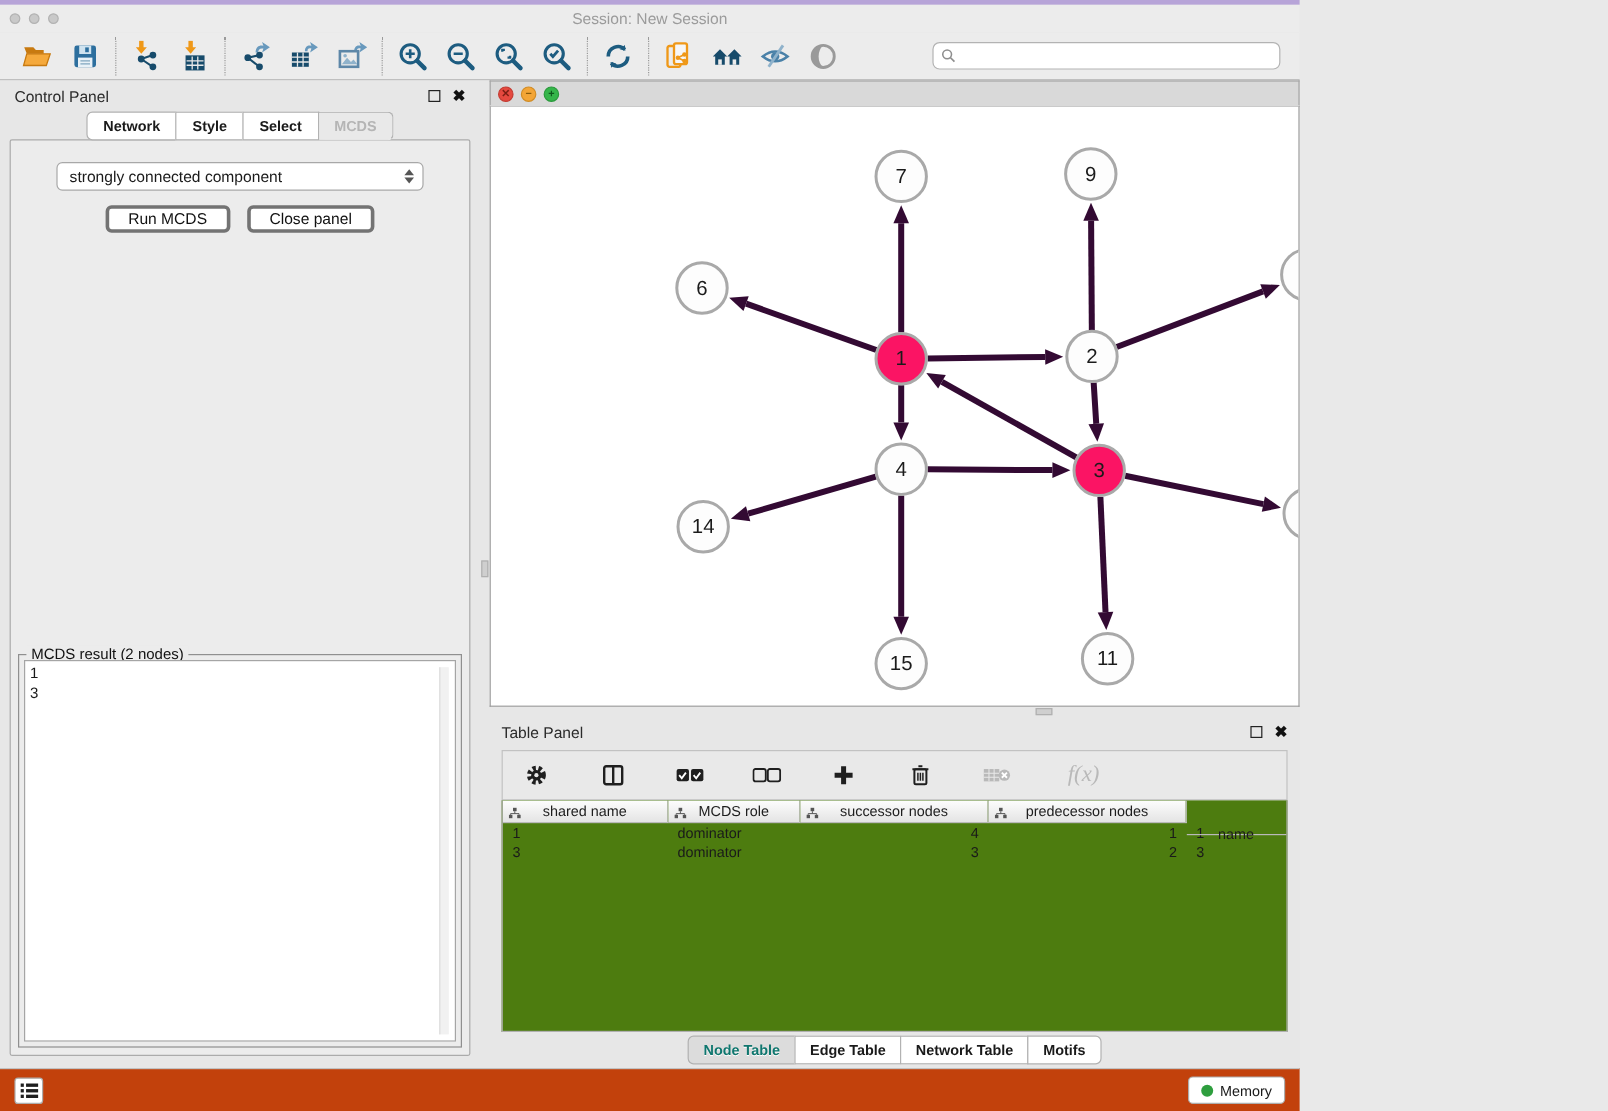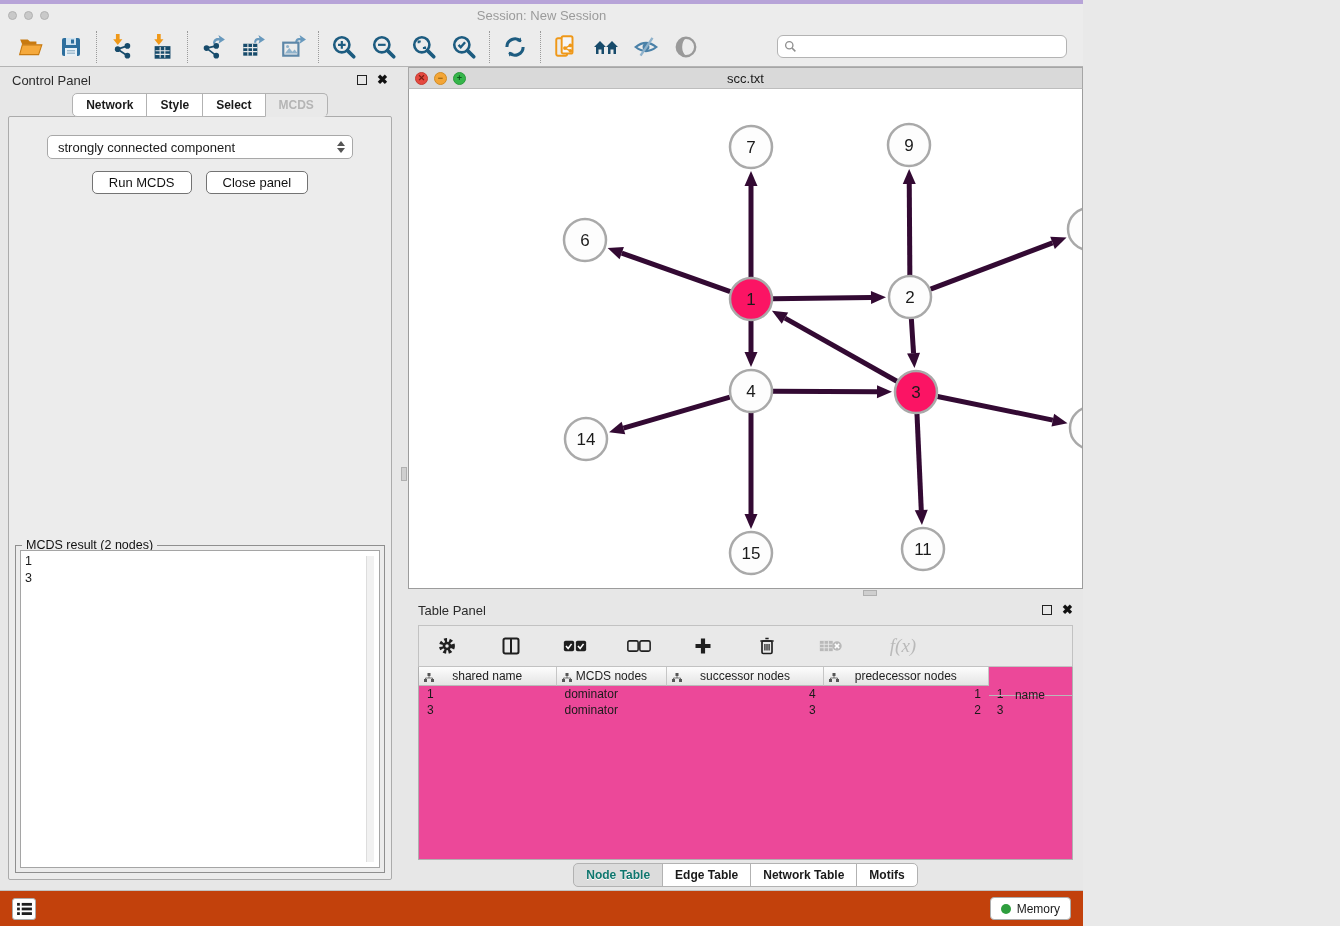--- a/index.html
+++ b/index.html
@@ -39,21 +39,21 @@
   .tab-btn:first-child { border-top-left-radius:5px; border-bottom-left-radius:5px; margin-left:0; }
   .tab-btn:last-child { border-top-right-radius:5px; border-bottom-right-radius:5px; }
   .tab-btn.active { background:#e9e9e9; color:#b5b5b5; border-bottom-color:#e9e9e9; }
   .cp-inner { flex:1; margin:0 8px 10px 8px; background:#ececec; border:1px solid #ababab; border-radius:2px; position:relative; padding-top:18px; }
   .opt-label { text-align:center; font-size:13px; margin-bottom:10px; }
   .dropdown { margin:0 38px; height:24px; background:#fff; border:1px solid #a8a8a8; border-radius:5px; display:flex; align-items:center; padding:0 4px 0 10px; font-size:13px; }
   .dd-stepper { margin-left:auto; display:flex; flex-direction:column; align-items:center; gap:2px; padding:0 3px; }
   .dd-stepper .up { width:0; height:0; border-left:4px solid transparent; border-right:4px solid transparent; border-bottom:5px solid #555; }
   .dd-stepper .down { width:0; height:0; border-left:4px solid transparent; border-right:4px solid transparent; border-top:5px solid #555; }
   .cp-buttons { display:flex; justify-content:center; gap:14px; margin-top:12px; }
-  .btn { height:23px; background:#fff; border:1px solid #737373; border-radius:5px; font-size:13px; padding:0 16px; font-family:"Liberation Sans",sans-serif; color:#111; }
+  .btn { height:23px; background:#fff; border:3px solid #737373; border-radius:5px; font-size:13px; padding:0 16px; font-family:"Liberation Sans",sans-serif; color:#111; }
   .result-group { position:absolute; left:6px; right:6px; bottom:6px; top:428px; border:1px solid #8f8f8f; }
   .result-legend { position:absolute; top:-8px; left:6px; background:#ececec; font-size:12.5px; padding:0 4px; color:#111; }
   .result-area { position:absolute; inset:4px; background:#fff; border:1px solid #a5a5a5; font-size:12.5px; line-height:17px; padding:2px 4px; overflow:hidden; }
   .result-scroll { position:absolute; top:5px; bottom:5px; right:5px; width:8px; background:#f1f1f1; border-left:1px solid #ddd; }
 
   
   .vsplit { width:8px; position:relative; }
   .vsplit .handle { position:absolute; top:400px; left:1px; width:6px; height:14px; background:#cfcfcf; border:1px solid #b0b0b0; }
   .hsplit { height:8px; position:relative; }
   .hsplit .handle { position:absolute; left:455px; top:1px; width:14px; height:6px; background:#cfcfcf; border:1px solid #b0b0b0; }
@@ -68,21 +68,21 @@
   .net-light.yellow { background:#f3a536; border:1px solid #d18c25; color:#8a5a0a; }
   .net-light.green { background:#35b54a; border:1px solid #2a9a3c; color:#0e5a1d; }
   .net-title { position:absolute; left:0; right:0; text-align:center; font-size:13px; color:#1a1a1a; }
   .net-canvas { flex:1; background:#fff; border:1px solid #9c9c9c; border-top:1px solid #bdbdbd; position:relative; overflow:hidden; }
 
   
   .table-panel { flex:1; display:flex; flex-direction:column; min-height:0; }
   .tp-header { height:26px; display:flex; align-items:center; padding:0 10px; }
   .tp-toolbar { margin:2px 10px 0 10px; height:42px; background:#e9e9e9; border:1px solid #c2c2c2; display:flex; align-items:center; gap:40px; padding:0 16px; }
   .tp-toolbar .ticon { display:flex; align-items:center; justify-content:center; width:24px; height:24px; }
-  .tp-table { margin:0 10px; flex:1; background:#ec4899; border:1px solid #b0b0b0; border-top:none; overflow:hidden; position:relative; }
+  .tp-table { margin:0 10px; flex:1; background:#4d7c0f; border:1px solid #b0b0b0; border-top:none; overflow:hidden; position:relative; }
   .thead-row { display:flex; height:19px; }
   .th-cell { position:relative; background:linear-gradient(#fdfdfd,#e4e4e4); border-right:1px solid #c6c6c6; border-bottom:1px solid #b9b9b9; font-size:12px; color:#1d1d1d; display:flex; align-items:center; justify-content:center; }
   .th-cell .tree-ic { position:absolute; left:5px; top:4px; }
   .tbody-row { display:flex; height:16px; font-size:12px; }
   .td-cell { padding:0 8px; white-space:nowrap; overflow:hidden; line-height:16px; }
   .bottom-tabs { height:30px; display:flex; justify-content:center; align-items:center; }
   .bottom-tabs .tab-btn { padding:4px 12px; }
   .bottom-tabs .tab-btn.active { background:#dcdcdc; color:#0f766e; text-shadow:0 1px 0 #fff; border-bottom-color:#b2b2b2; }
 
   
@@ -311,21 +311,20 @@
 
     <div class="right-col">
 
       <div class="network-window">
         <div class="net-titlebar">
           <div class="net-lights">
             <span class="net-light red">✕</span>
             <span class="net-light yellow">−</span>
             <span class="net-light green">+</span>
           </div>
-          <span class="net-title">scc.txt</span>
         </div>
         <div class="net-canvas">
           <svg id="graph-svg" width="930" height="499" viewBox="0 0 930 499">
               <g>
                 <line x1="342" y1="188" x2="342" y2="97" stroke="#330a33" stroke-width="5"></line>
                 <polygon points="342,82 348.5,97 335.5,97" fill="#330a33"></polygon>
               </g>
               <g>
                 <line x1="321.2704010139021" y1="202.63225096277242" x2="212.74792547535543" y2="164.06100965690342" stroke="#330a33" stroke-width="5"></line>
                 <polygon points="198.6141079848341,159.03754440424825 214.92476041817267,157.93635541101085 210.5710905325382,170.185663902796" fill="#330a33"></polygon>
@@ -500,21 +499,21 @@
                   </svg></span>
                 <span>shared name</span>
               </div>
               <div class="th-cell" style="width: 112px;">
                 <span class="tree-ic"><svg width="10" height="9" viewBox="0 0 10 9">
                     <rect x="3.5" y="0" width="3" height="3" fill="#555"></rect>
                     <rect x="0" y="6" width="3" height="3" fill="#555"></rect>
                     <rect x="7" y="6" width="3" height="3" fill="#555"></rect>
                     <path d="M5 3 v2 M1.5 6 v-1 h7 v1" stroke="#555" stroke-width="0.8" fill="none"></path>
                   </svg></span>
-                <span>MCDS nodes</span>
+                <span>MCDS role</span>
               </div>
               <div class="th-cell" style="width: 158px;">
                 <span class="tree-ic"><svg width="10" height="9" viewBox="0 0 10 9">
                     <rect x="3.5" y="0" width="3" height="3" fill="#555"></rect>
                     <rect x="0" y="6" width="3" height="3" fill="#555"></rect>
                     <rect x="7" y="6" width="3" height="3" fill="#555"></rect>
                     <path d="M5 3 v2 M1.5 6 v-1 h7 v1" stroke="#555" stroke-width="0.8" fill="none"></path>
                   </svg></span>
                 <span>successor nodes</span>
               </div>

